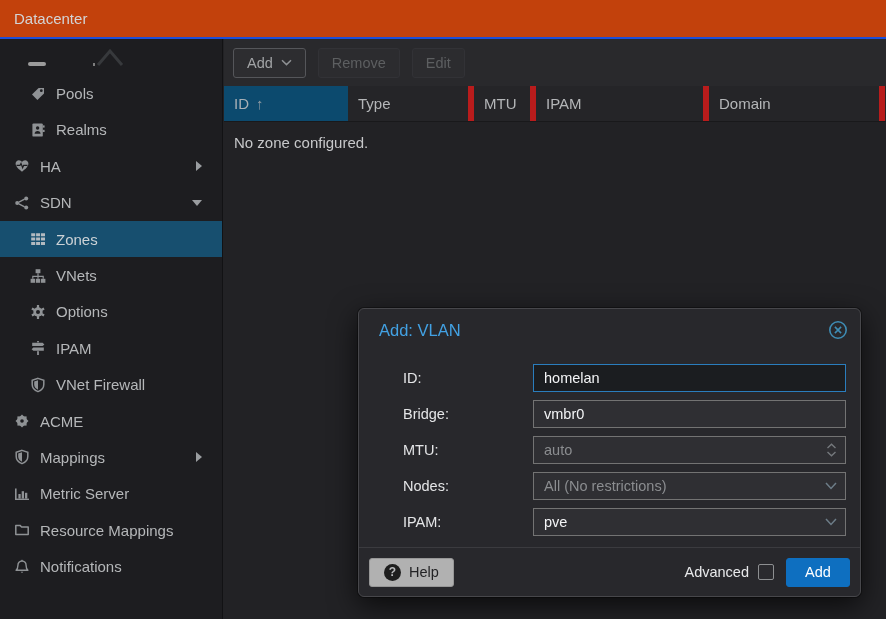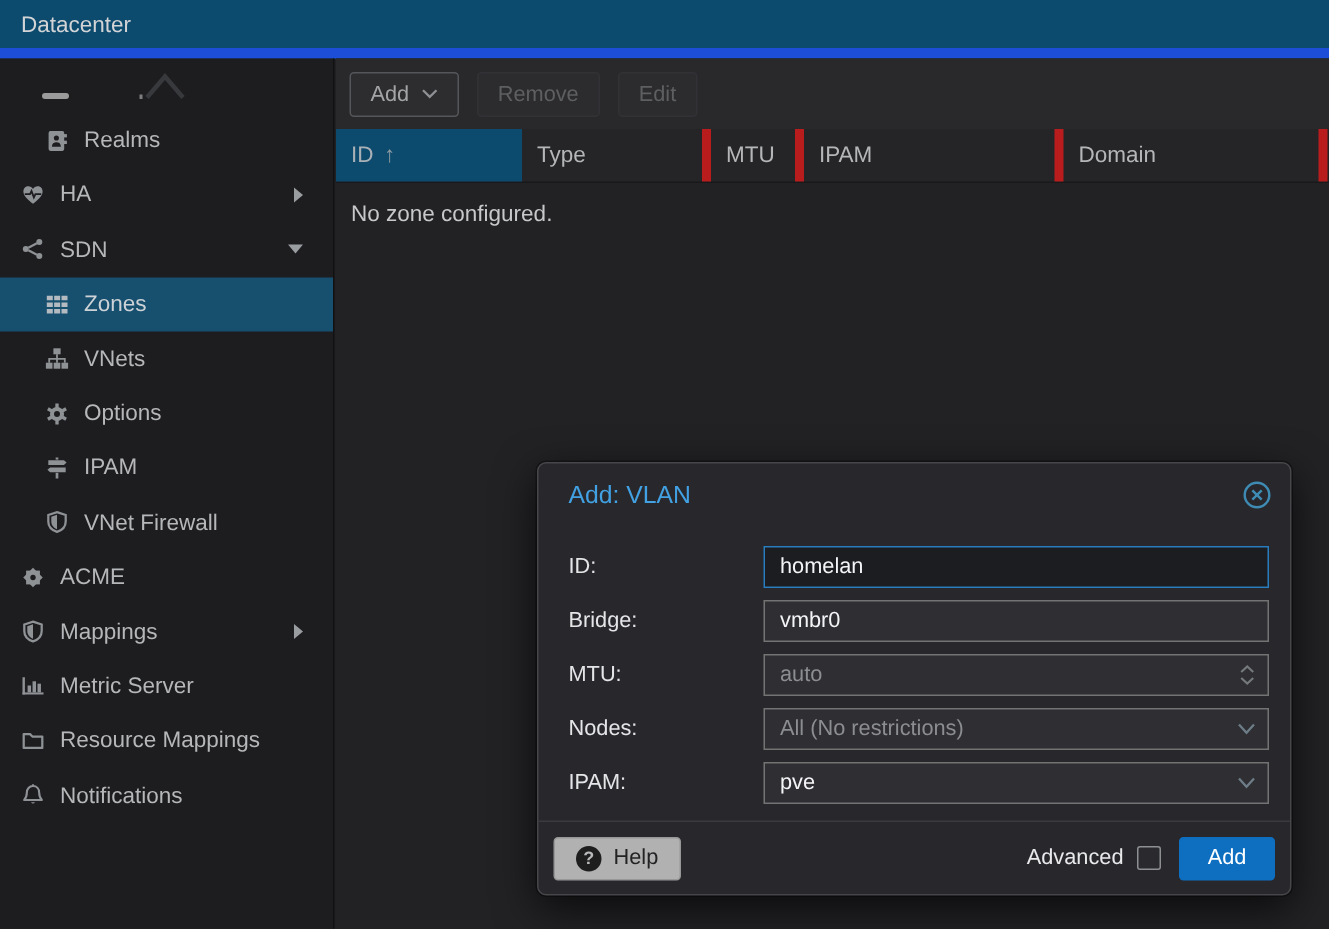--- a/index.html
+++ b/index.html
@@ -1,21 +1,21 @@
 <!DOCTYPE html>
 <html><head>
 <meta charset="utf-8">
 <style>
   * { margin:0; padding:0; box-sizing:border-box; }
   html,body { width:886px; height:619px; overflow:hidden; background:#222225;
               font-family:"Liberation Sans","DejaVu Sans",sans-serif; }
 
   
   .topbar { position:absolute; left:0; top:0; width:886px; height:39px;
-            background:#0c4a6e; border-bottom:7px solid #1d4ed8;
+            background:#c2410c; border-bottom:2px solid #1d4ed8;
             display:flex; align-items:center; padding-left:14px; }
   .topbar-title { color:#d3d4d6; font-size:15px; }
 
   
   .sidebar { position:absolute; left:0; top:39px; width:223px; height:580px;
              background:#1d1d20; border-right:1px solid #121214; overflow:hidden; }
   .tree-item { position:relative; height:36.4px; display:flex; align-items:center;
                gap:10px; padding-left:13px; color:#b5b7b9; font-size:15px; cursor:pointer; }
   .tree-item.lvl2 { padding-left:29px; }
   .tree-item.selected { background:#174f6f; color:#ccd2d6; }
@@ -51,21 +51,21 @@
   .grid-body { padding:12px 10px; color:#c7c8ca; font-size:15px; }
 
   
   .dialog { position:absolute; left:358px; top:308px; width:503px; height:289px;
             background:#28282c; border:1px solid #47474b; border-radius:6px;
             box-shadow:0 8px 28px rgba(0,0,0,.7), 0 0 0 1px rgba(0,0,0,.35); z-index:10; }
   .dlg-header { height:42px; display:flex; align-items:center; padding:0 12px 0 20px; }
   .dlg-title { color:#42a1e3; font-size:16.5px; }
   .dlg-close { margin-left:auto; cursor:pointer; display:flex; }
 
-  .dlg-body { padding:13px 14px 0 20px; }
+  .dlg-body { padding:13px 14px 0 20px;margin-left:24px; }
   .dlg-row { display:flex; align-items:center; height:28px; margin-bottom:8px; }
   .dlg-label { width:130px; color:#e4e5e7; font-size:14.5px; }
   .dlg-field { flex:1; height:28px; background:#2f2f33; border:1px solid #737373;
                display:flex; align-items:center; padding:0 10px; font-size:14.5px;
                position:relative; cursor:text; }
   .f-focus { background:#1b1d20; border:1px solid #2a7dbd; }
   .f-value { color:#f3f4f6; }
   .f-ph { color:#8b8d90; }
   .caret { display:inline-block; width:1.5px; height:16px; background:#eceder; margin-left:1px; vertical-align:middle; }
   .trigger { position:absolute; right:7px; top:50%; transform:translateY(-50%); display:flex; cursor:pointer; }
@@ -94,20 +94,29 @@
 <aside class="sidebar">
 
   <div class="clip-row">
     <span class="clip-dash"></span>
     <span class="clip-dot"></span>
     <svg class="clip-chevron" width="28" height="19" viewBox="0 0 28 19">
         <path d="M2 17 L14 3 L26 17" stroke="#37393c" stroke-width="3" fill="none"></path>
       </svg>
   </div>
 
+  <div class="tree-item lvl2">
+    <span class="ic">
+      <svg width="16" height="16" viewBox="0 0 16 16">
+          <path d="M2 8.6 L8.6 2 H14 v5.4 L7.4 14 Z" fill="#8f9295"></path>
+          <circle cx="11.3" cy="4.7" r="1.4" fill="#1d1d20"></circle>
+        </svg>
+    </span>
+    <span>Pools</span>
+  </div>
 
 
   <div class="tree-item lvl2">
     <span class="ic">
       <svg width="16" height="16" viewBox="0 0 16 16">
           <rect x="2.4" y="1.4" width="10.4" height="13.2" rx="1.2" fill="#8f9295"></rect>
           <rect x="12.6" y="3.4" width="2" height="2.2" fill="#8f9295"></rect>
           <rect x="12.6" y="7.8" width="2" height="2.2" fill="#8f9295"></rect>
           <circle cx="7.6" cy="6" r="1.7" fill="#1d1d20"></circle>
           <path d="M4.6 11.8 c0-1.9 1.3-2.9 3-2.9 s3 1 3 2.9 Z" fill="#1d1d20"></path>

